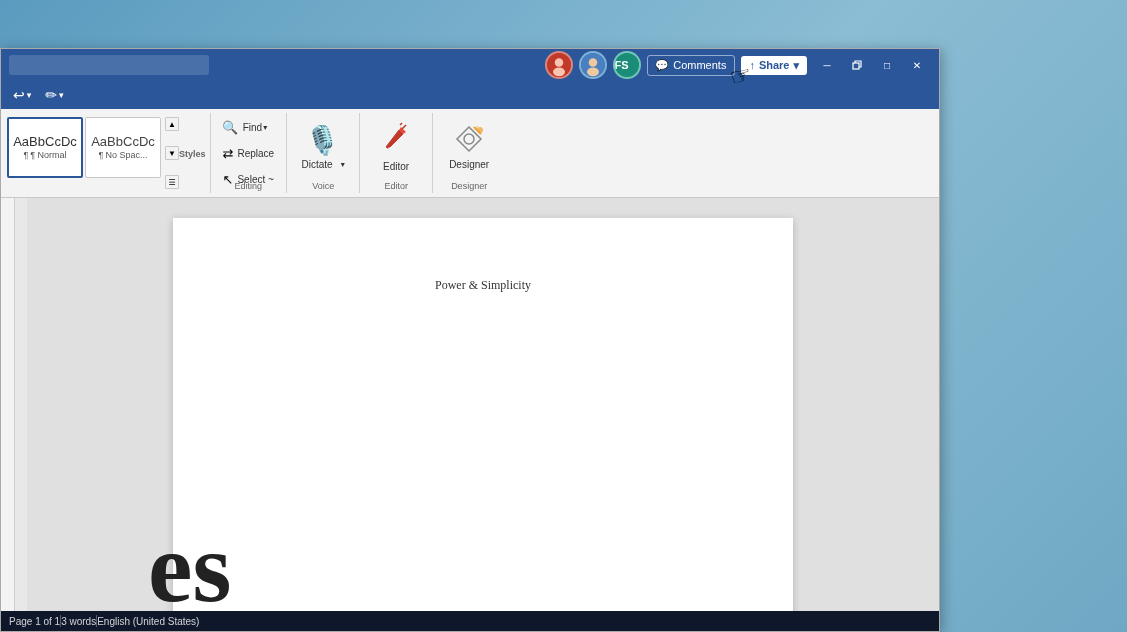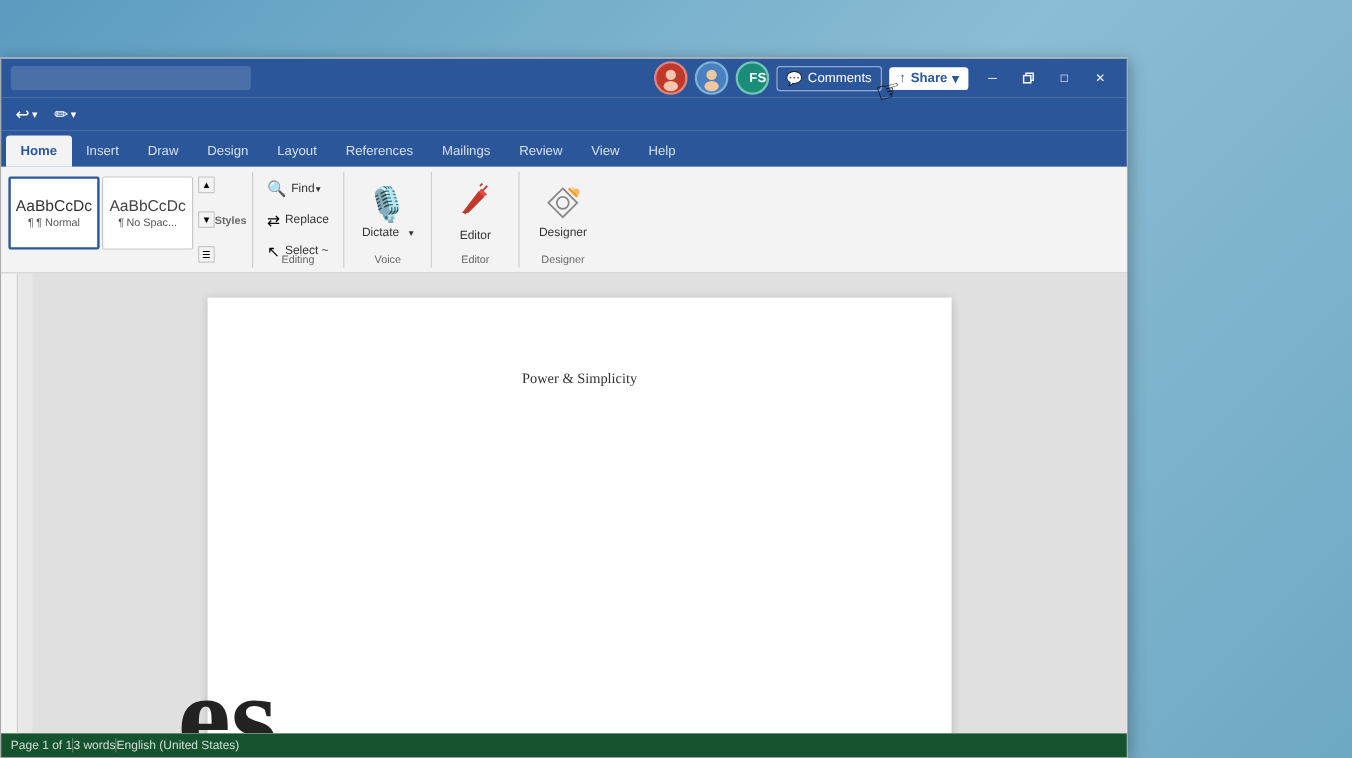--- a/index.html
+++ b/index.html
@@ -417,21 +417,21 @@
       font-size: 100px;
       font-weight: bold;
       color: #222;
       font-family: 'Times New Roman', Times, serif;
       line-height: 1;
     }
 
     
     .status-bar {
       height: 20px;
-      background: #14532d;
+      background: #0f172a;
       display: flex;
       align-items: center;
       padding: 0 8px;
       flex-shrink: 0;
     }
 
     .status-item {
       font-size: 10px;
       color: rgba(255,255,255,0.8);
       cursor: pointer;
@@ -480,21 +480,21 @@
         <div class="avatar-circle avatar-blue">
           <div class="avatar-img">
             <svg width="28" height="28" viewBox="0 0 28 28">
               <circle cx="14" cy="14" r="14" fill="#4a7fc1"></circle>
               <circle cx="14" cy="11" r="5" fill="#f0c8a0"></circle>
               <ellipse cx="14" cy="22" rx="7" ry="5" fill="#f0c8a0"></ellipse>
             </svg>
           </div>
         </div>
         <div class="avatar-circle avatar-teal">
-          <div class="avatar-img" style="background:#1a8c78;width:100%;height:100%;border-radius:50%;display:flex;align-items:center;justify-content:flex-end;font-size:11px;font-weight:bold;color:white;">
+          <div class="avatar-img" style="background:#1a8c78;width:100%;height:100%;border-radius:50%;display:flex;align-items:center;justify-content:flex-start;font-size:11px;font-weight:bold;color:white;">
             <span>FS</span>
           </div>
         </div>
         <button class="btn-comments">
           <span>💬</span>
           <span>Comments</span>
         </button>
         <button class="btn-share">
           <span>↑</span>
           <span>Share</span>
@@ -518,32 +518,20 @@
       <button class="qa-btn">
         <span>↩</span>
         <span style="font-size:9px;">▾</span>
       </button>
       <button class="qa-btn">
         <span>✏</span>
         <span style="font-size:9px;">▾</span>
       </button>
     </div>
 
-    <div class="ribbon-tabs">
-      <div class="ribbon-tab active">Home</div>
-      <div class="ribbon-tab">Insert</div>
-      <div class="ribbon-tab">Draw</div>
-      <div class="ribbon-tab">Design</div>
-      <div class="ribbon-tab">Layout</div>
-      <div class="ribbon-tab">References</div>
-      <div class="ribbon-tab">Mailings</div>
-      <div class="ribbon-tab">Review</div>
-      <div class="ribbon-tab">View</div>
-      <div class="ribbon-tab">Help</div>
-    </div>
 
     <div class="ribbon-content">
 
       <div class="styles-group">
         <div class="styles-list">
 
           <div class="style-item">
             <div class="style-preview" style="font-size:13px;color:#333;">AaBbCcDc</div>
             <div class="style-label">
               <span>¶</span>

